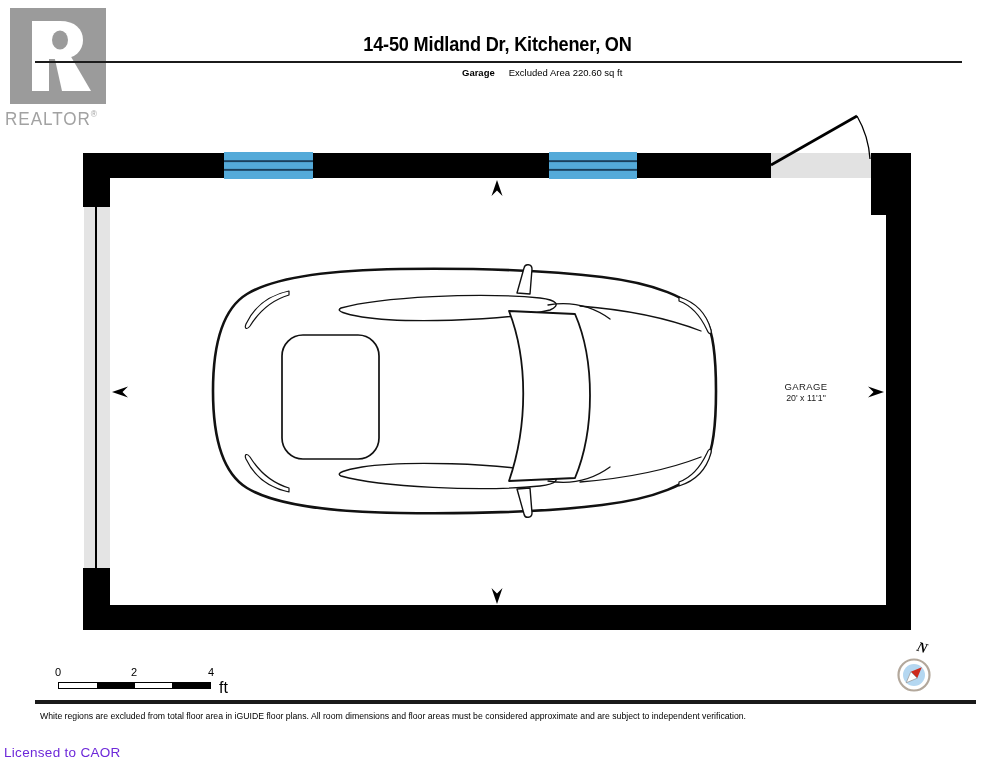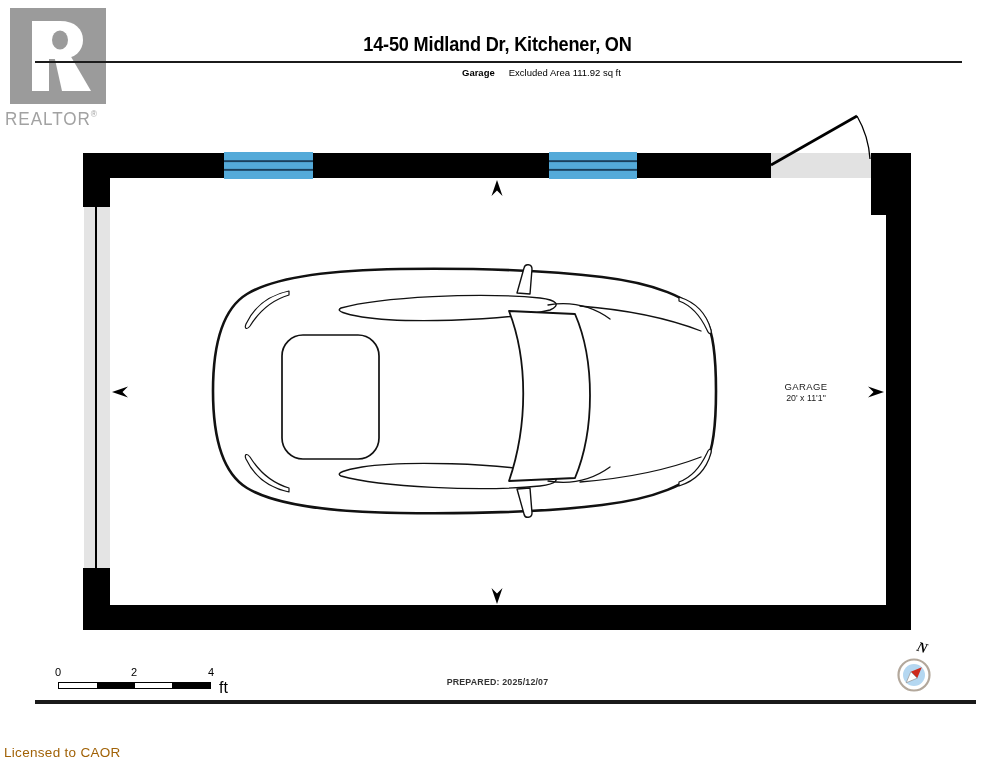--- a/index.html
+++ b/index.html
@@ -20,21 +20,21 @@
   .subtitle { left:462px; top:67px; display:flex; gap:14px; font-size:9.5px; line-height:11px; }
   .subtitle .room-label { font-weight:700; }
 
   
   .logo-box { left:10px; top:8px; width:96px; height:96px; z-index:1; }
   .wordmark {
     left:5px; top:109px; font-size:18px; letter-spacing:1px; color:#a2a2a2;
     transform:scaleX(0.95); transform-origin:left top; white-space:nowrap;
   }
   .wordmark sup { font-size:9px; position:relative; top:-1px; }
-  .license { left:4px; top:745px; font-size:13.5px; color:#a16207; letter-spacing:0.3px; }
+  .license { left:4px; top:745px; font-size:13.5px; color:#6d28d9; letter-spacing:0.3px; }
 
   
   .plan-svg { left:0; top:0; width:995px; height:768px; z-index:2; pointer-events:none; }
 
   
   .room-tag { left:756px; top:381px; width:100px; text-align:center; z-index:3; }
   .room-tag .name { font-size:9.5px; letter-spacing:0.4px; color:#1a1a1a; }
   .room-tag .dims { font-size:8.8px; margin-top:1px; color:#1a1a1a; }
 
   
@@ -69,21 +69,21 @@
       <ellipse cx="50" cy="32" rx="8" ry="9.5" fill="#9b9b9b"></ellipse>
       <polygon points="44,47 60,47 81,83 52,83" fill="#ffffff"></polygon>
     </svg>
   </div>
   <div class="abs wordmark"><span>REALTOR</span><sup>®</sup></div>
 
   <div class="abs title">14-50 Midland Dr, Kitchener, ON</div>
   <div class="abs header-rule"></div>
   <div class="abs subtitle">
     <span class="room-label">Garage</span>
-    <span>Excluded Area 111.92 sq ft</span>
+    <span>Excluded Area 220.60 sq ft</span>
   </div>
 
   <svg class="abs plan-svg" viewBox="0 0 995 768">
 
     <g>
       <rect x="83" y="153" width="828" height="25" fill="#000"></rect>
       <rect x="83" y="605" width="828" height="25" fill="#000"></rect>
       <rect x="83" y="153" width="27" height="54" fill="#000"></rect>
       <rect x="83" y="568" width="27" height="62" fill="#000"></rect>
       <rect x="886" y="153" width="25" height="477" fill="#000"></rect>
@@ -154,19 +154,19 @@
   <div class="abs tick tick1">2</div>
   <div class="abs tick tick2">4</div>
   <div class="abs scale-bar">
     <span></span>
       <span></span>
       <span></span>
       <span></span>
   </div>
   <div class="abs scale-unit">ft</div>
 
-  <div class="abs prepared">PREPARED: 2025/12/07</div>
   <div class="abs footer-rule"></div>
+  <div class="abs disclaimer">White regions are excluded from total floor area in iGUIDE floor plans. All room dimensions and floor areas must be considered approximate and are subject to independent verification.</div>
   <div class="abs license">Licensed to CAOR</div>
 
   <div class="abs north-label">N</div>
 
 </div>
 
 </body></html>

